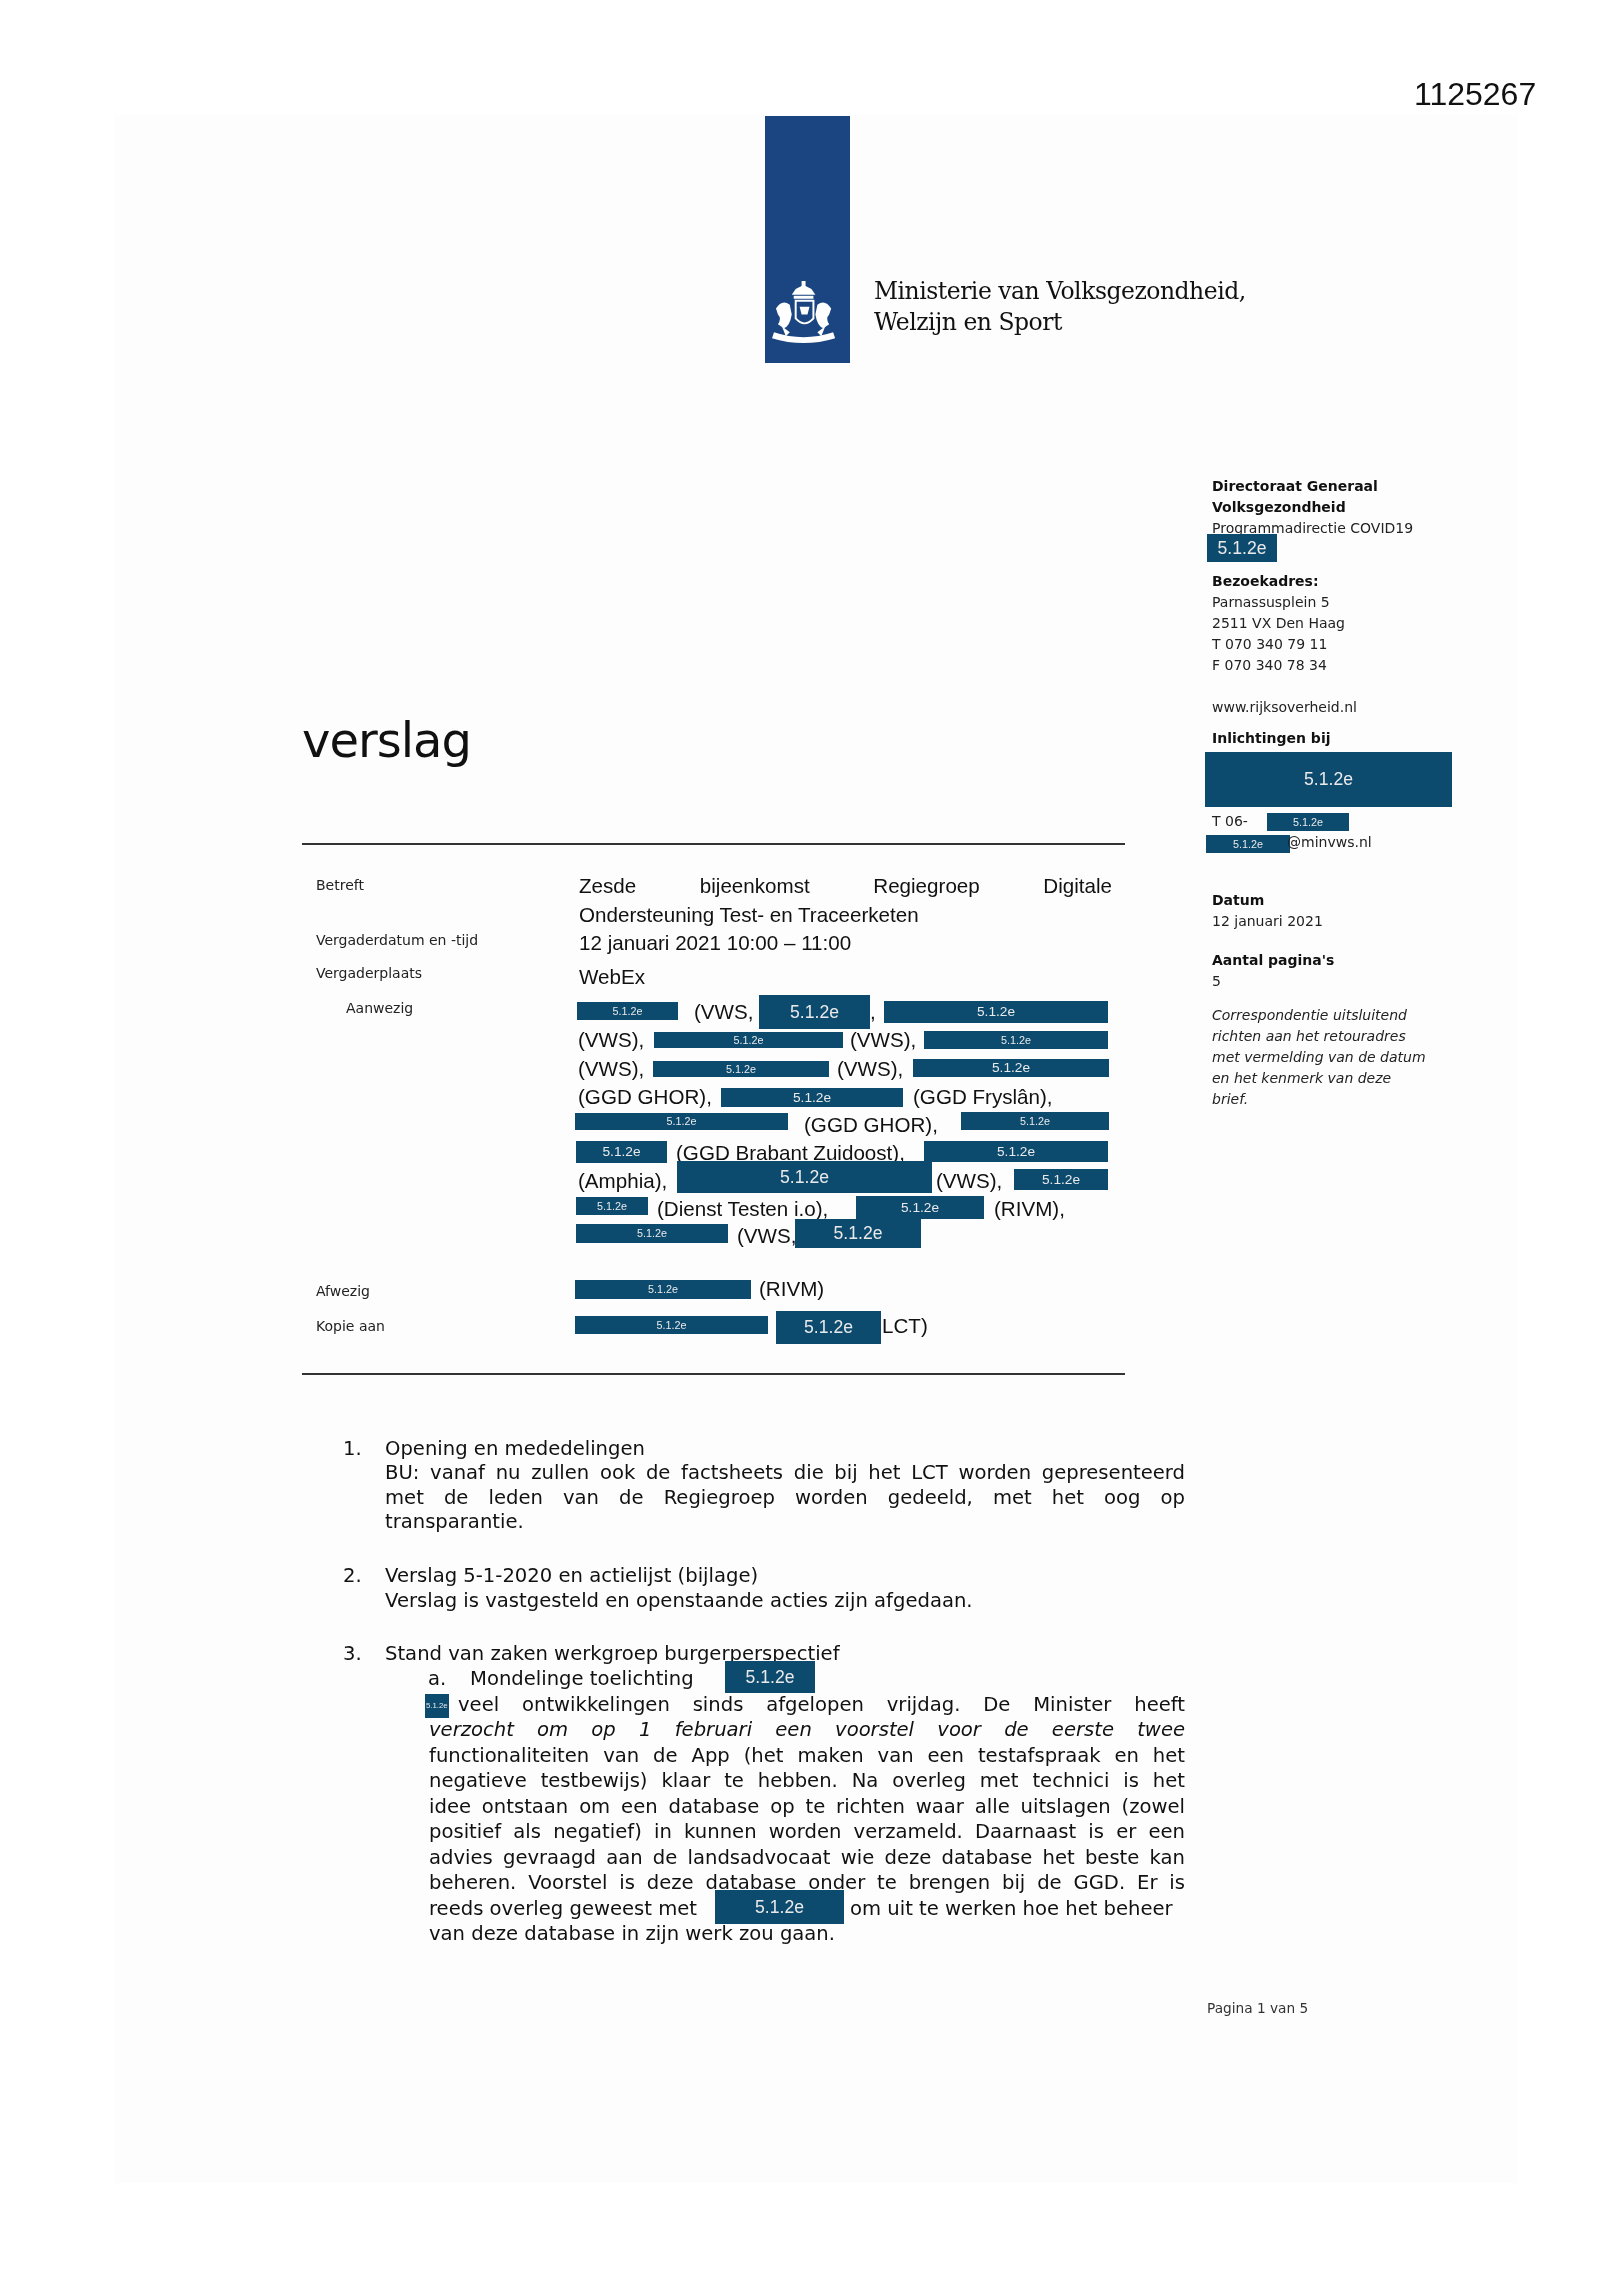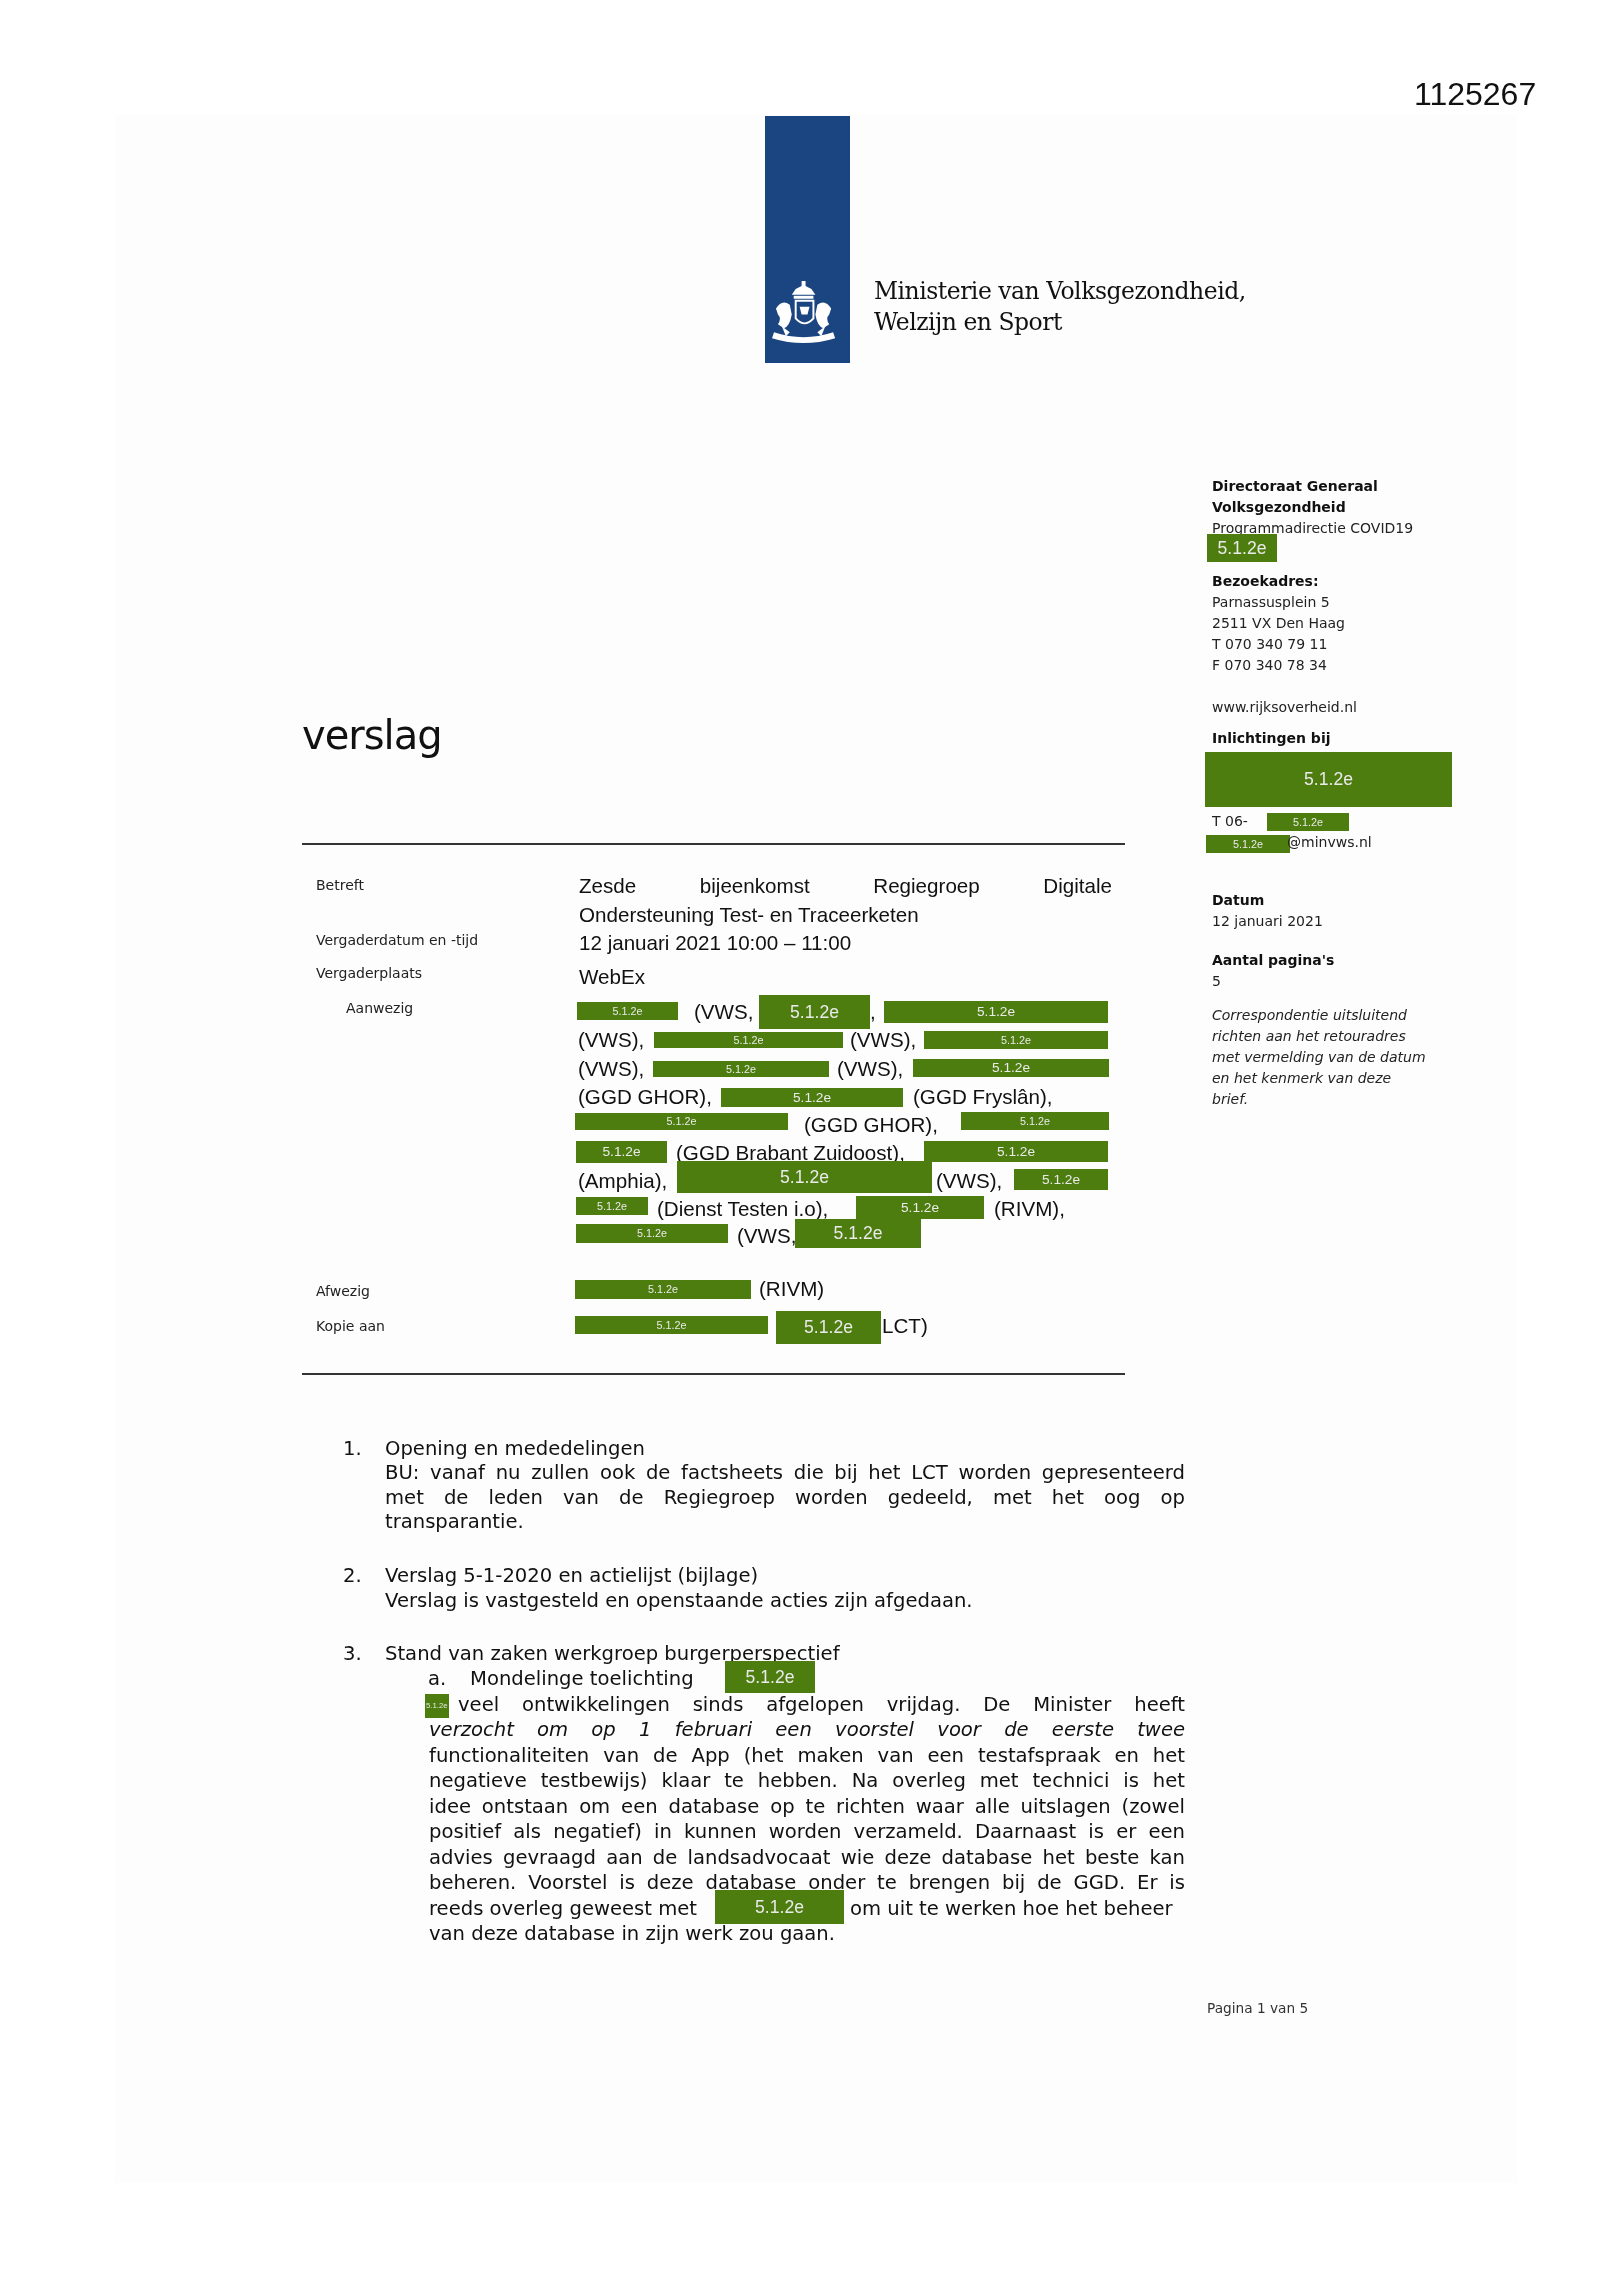--- a/index.html
+++ b/index.html
@@ -7,25 +7,25 @@
          font-family:"DejaVu Sans", sans-serif; color:#111; }
   .abs { position:absolute; white-space:nowrap; }
   .page-bg { position:absolute; left:115px; top:115px; width:1402px; height:2068px; background:#fdfdfd; }
   .docnum { font-family:"Liberation Sans", sans-serif; font-size:32px; color:#111; }
   .logo-bar { position:absolute; left:765px; top:116px; width:85px; height:247px; background:#1a4580; }
   .crest { position:absolute; left:6.9px; top:165px; width:73px; height:69px; }
   .ministry { font-family:"DejaVu Serif", serif; font-size:23.5px; line-height:30px; color:#111; letter-spacing:-0.5px; }
   .side { font-family:"DejaVu Sans", sans-serif; font-size:14px; line-height:21px; color:#222; }
   .side b { font-weight:bold; color:#111; }
   .side .it { font-style:italic; }
-  .redact { position:absolute; background:#4d7c0f; color:#eaeaea; font-family:"Liberation Sans", sans-serif;
+  .redact { position:absolute; background:#0c4a6e; color:#eaeaea; font-family:"Liberation Sans", sans-serif;
             display:flex; align-items:center; justify-content:center; font-size:10.8px; }
   .redact.lg { font-size:17.6px; }
   .redact.md { font-size:13.7px; }
-  .title { font-family:"DejaVu Sans", sans-serif; font-size:40px; color:#111; letter-spacing:-1px; }
+  .title { font-family:"DejaVu Sans", sans-serif; font-size:48px; color:#111; letter-spacing:-1px; }
   .rule { position:absolute; height:2px; background:#333; }
   .label { font-family:"DejaVu Sans", sans-serif; font-size:14px; color:#222; }
   .val { font-family:Liberation Sans, sans-serif; font-size:20.6px; color:#111; }
   .body { font-family:"DejaVu Sans", sans-serif; font-size:19.6px; color:#111; }
   .justify { white-space:normal; text-align:justify; text-align-last:justify; }
   .footer { font-family:"DejaVu Sans", sans-serif; font-size:13.7px; color:#333; }
 </style>
 </head>
 <body>
 

